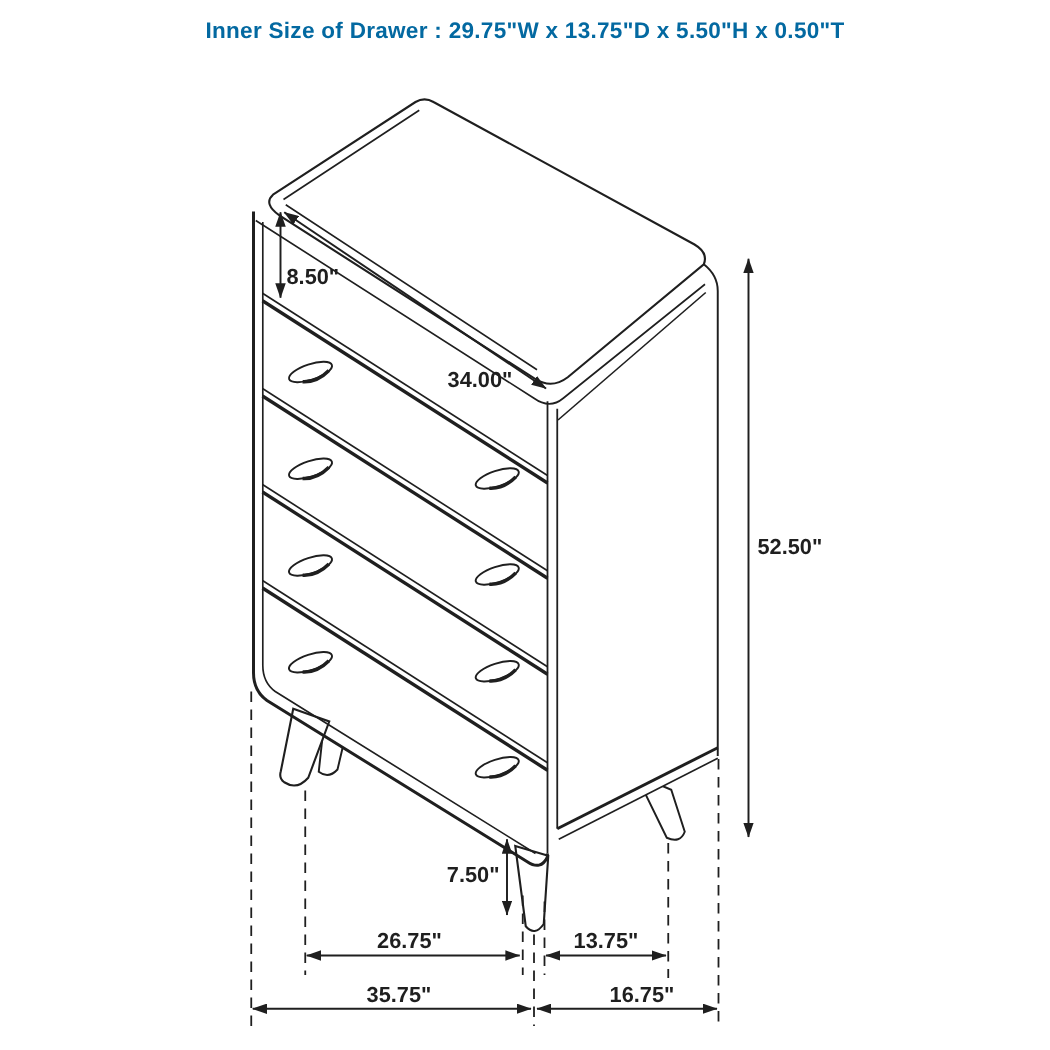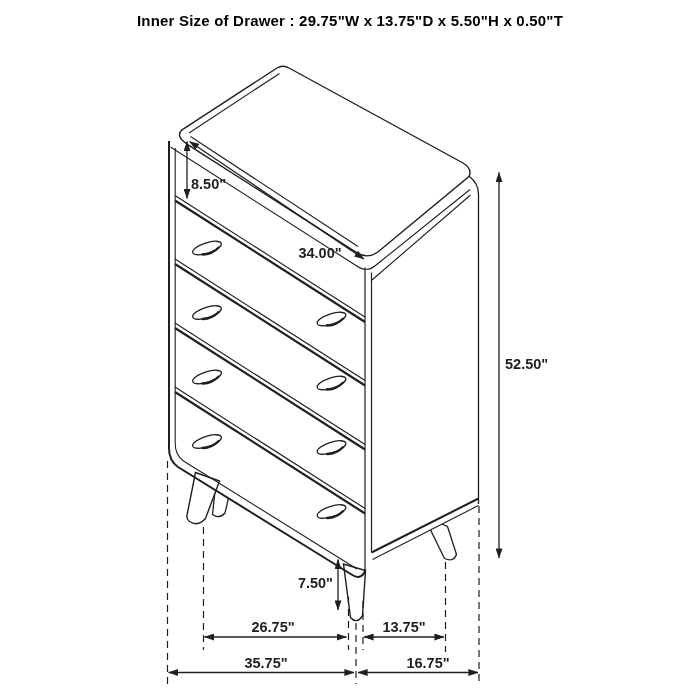--- a/index.html
+++ b/index.html
@@ -2,21 +2,21 @@
 <html><head>
 <meta charset="utf-8">
 <style>
   html,body{margin:0;padding:0;background:#fff;}
   .stage{
     position:relative;width:700px;height:700px;background:#ffffff;overflow:hidden;
     font-family:"Liberation Sans","DejaVu Sans",sans-serif;
   }
   .title{
     position:absolute;top:12px;left:0;width:100%;text-align:center;
-    font-size:15px;font-weight:bold;color:#000000;letter-spacing:.2px;
+    font-size:15px;font-weight:bold;color:#0369a1;letter-spacing:.2px;
   }
   svg{position:absolute;left:0;top:0;}
   svg text{
     font-family:"Liberation Sans","DejaVu Sans",sans-serif;
     font-size:14.5px;font-weight:bold;fill:#1f1f1f;
   }
   .ln{stroke:#1f1f1f;fill:none;}
   .fillwhite{fill:#ffffff;}
 </style>
 </head>

